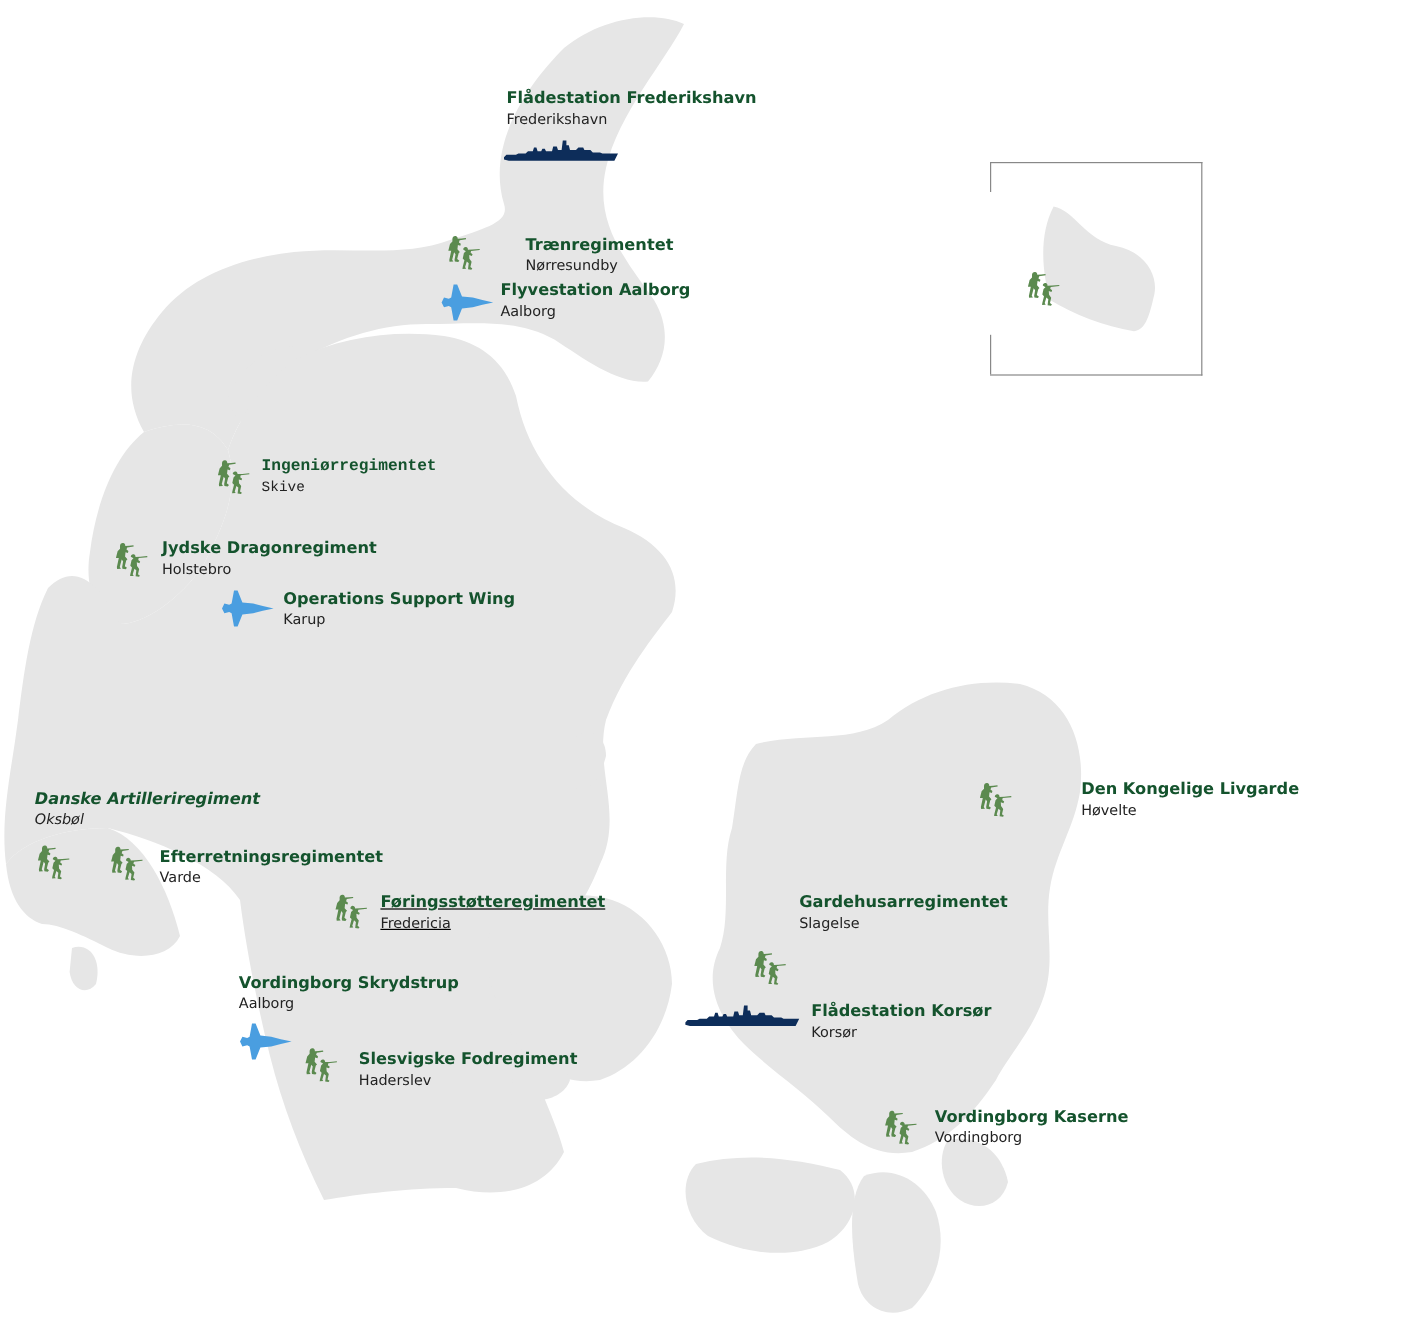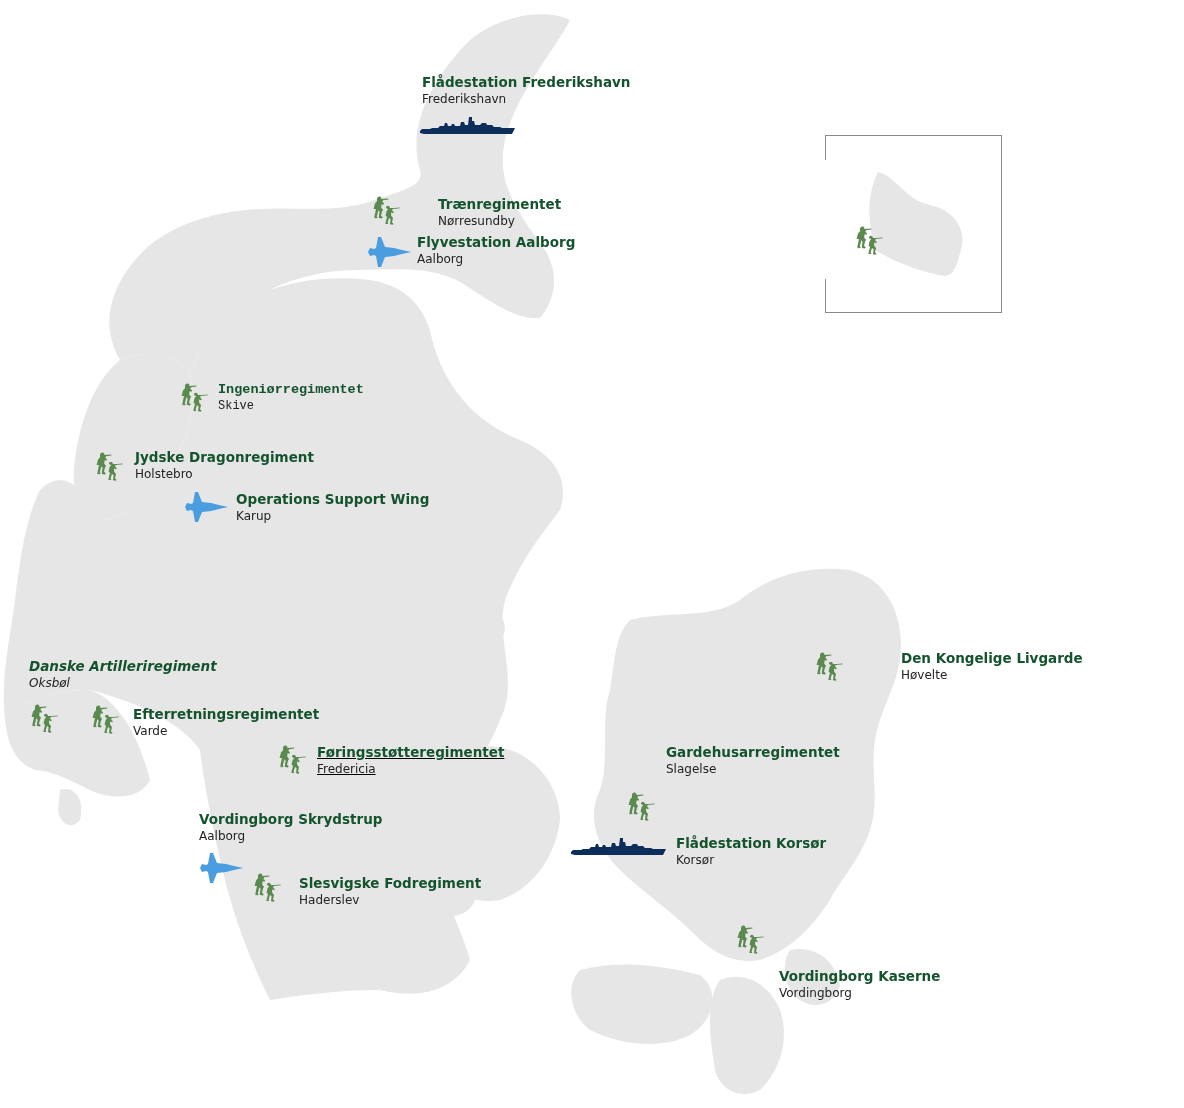--- a/index.html
+++ b/index.html
@@ -206,17 +206,17 @@
   <div class="label" style="left:676px;top:835px;">
     <span class="name">Flådestation Korsør</span>
     <span class="city">Korsør</span>
   </div>
 </div>
 
 <div class="marker">
   <svg class="icon" style="left:735px;top:925px;width:34px;height:30px;color:#5b8a4f">
       <use href="#soldiers"></use>
     </svg>
-  <div class="label" style="left:779px;top:923px;margin-top:45px;">
+  <div class="label" style="left:779px;top:923px;">
     <span class="name">Vordingborg Kaserne</span>
     <span class="city">Vordingborg</span>
   </div>
 </div>
 
 </body></html>

